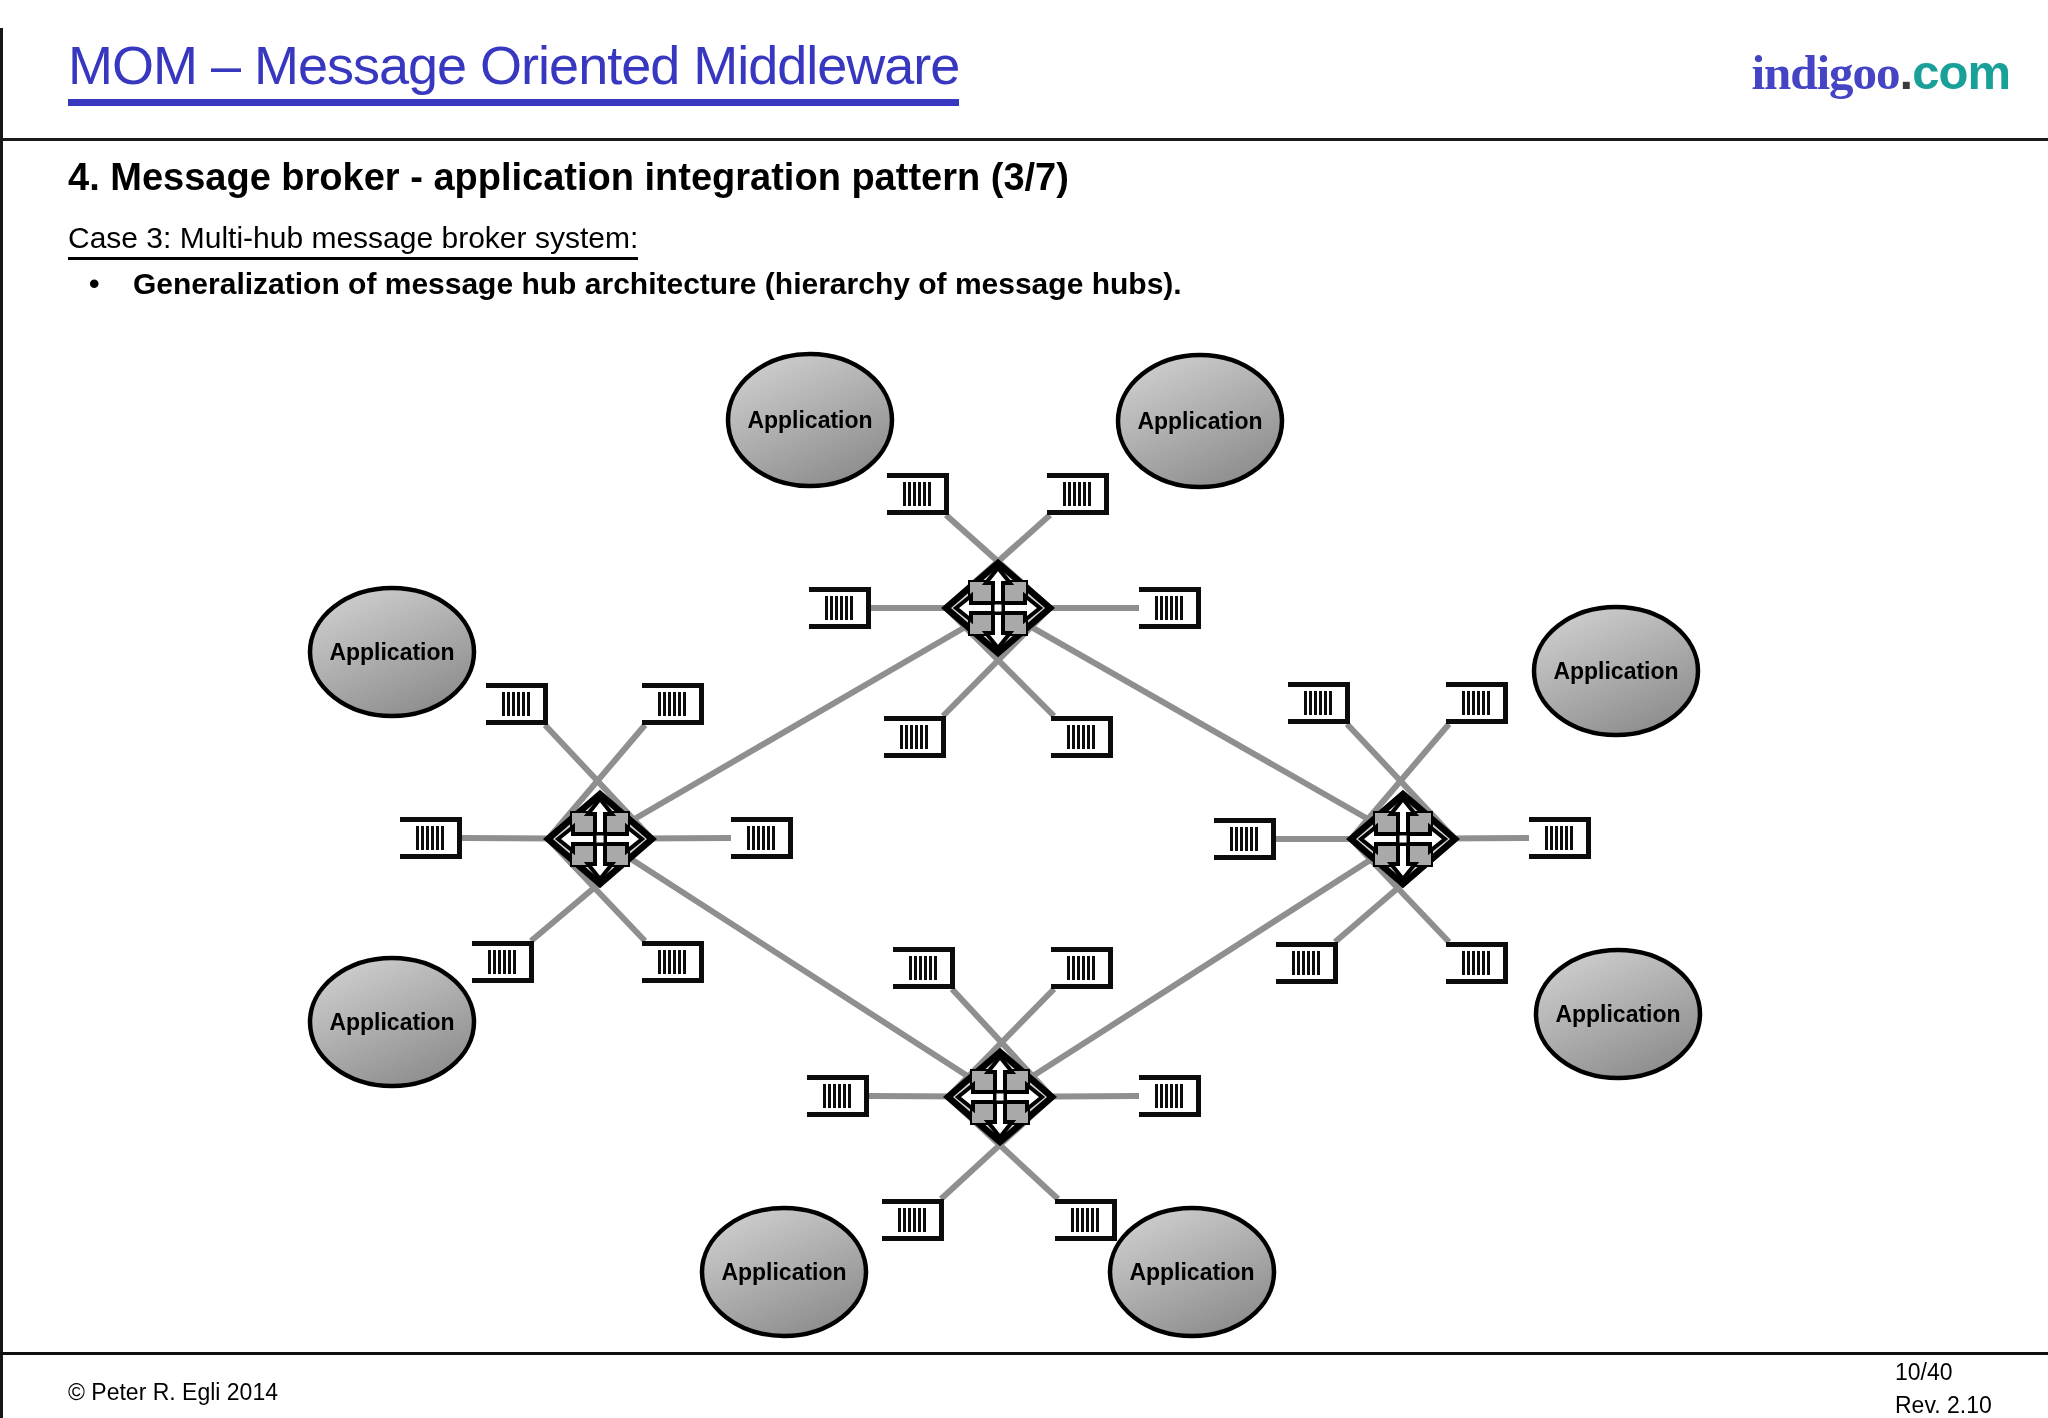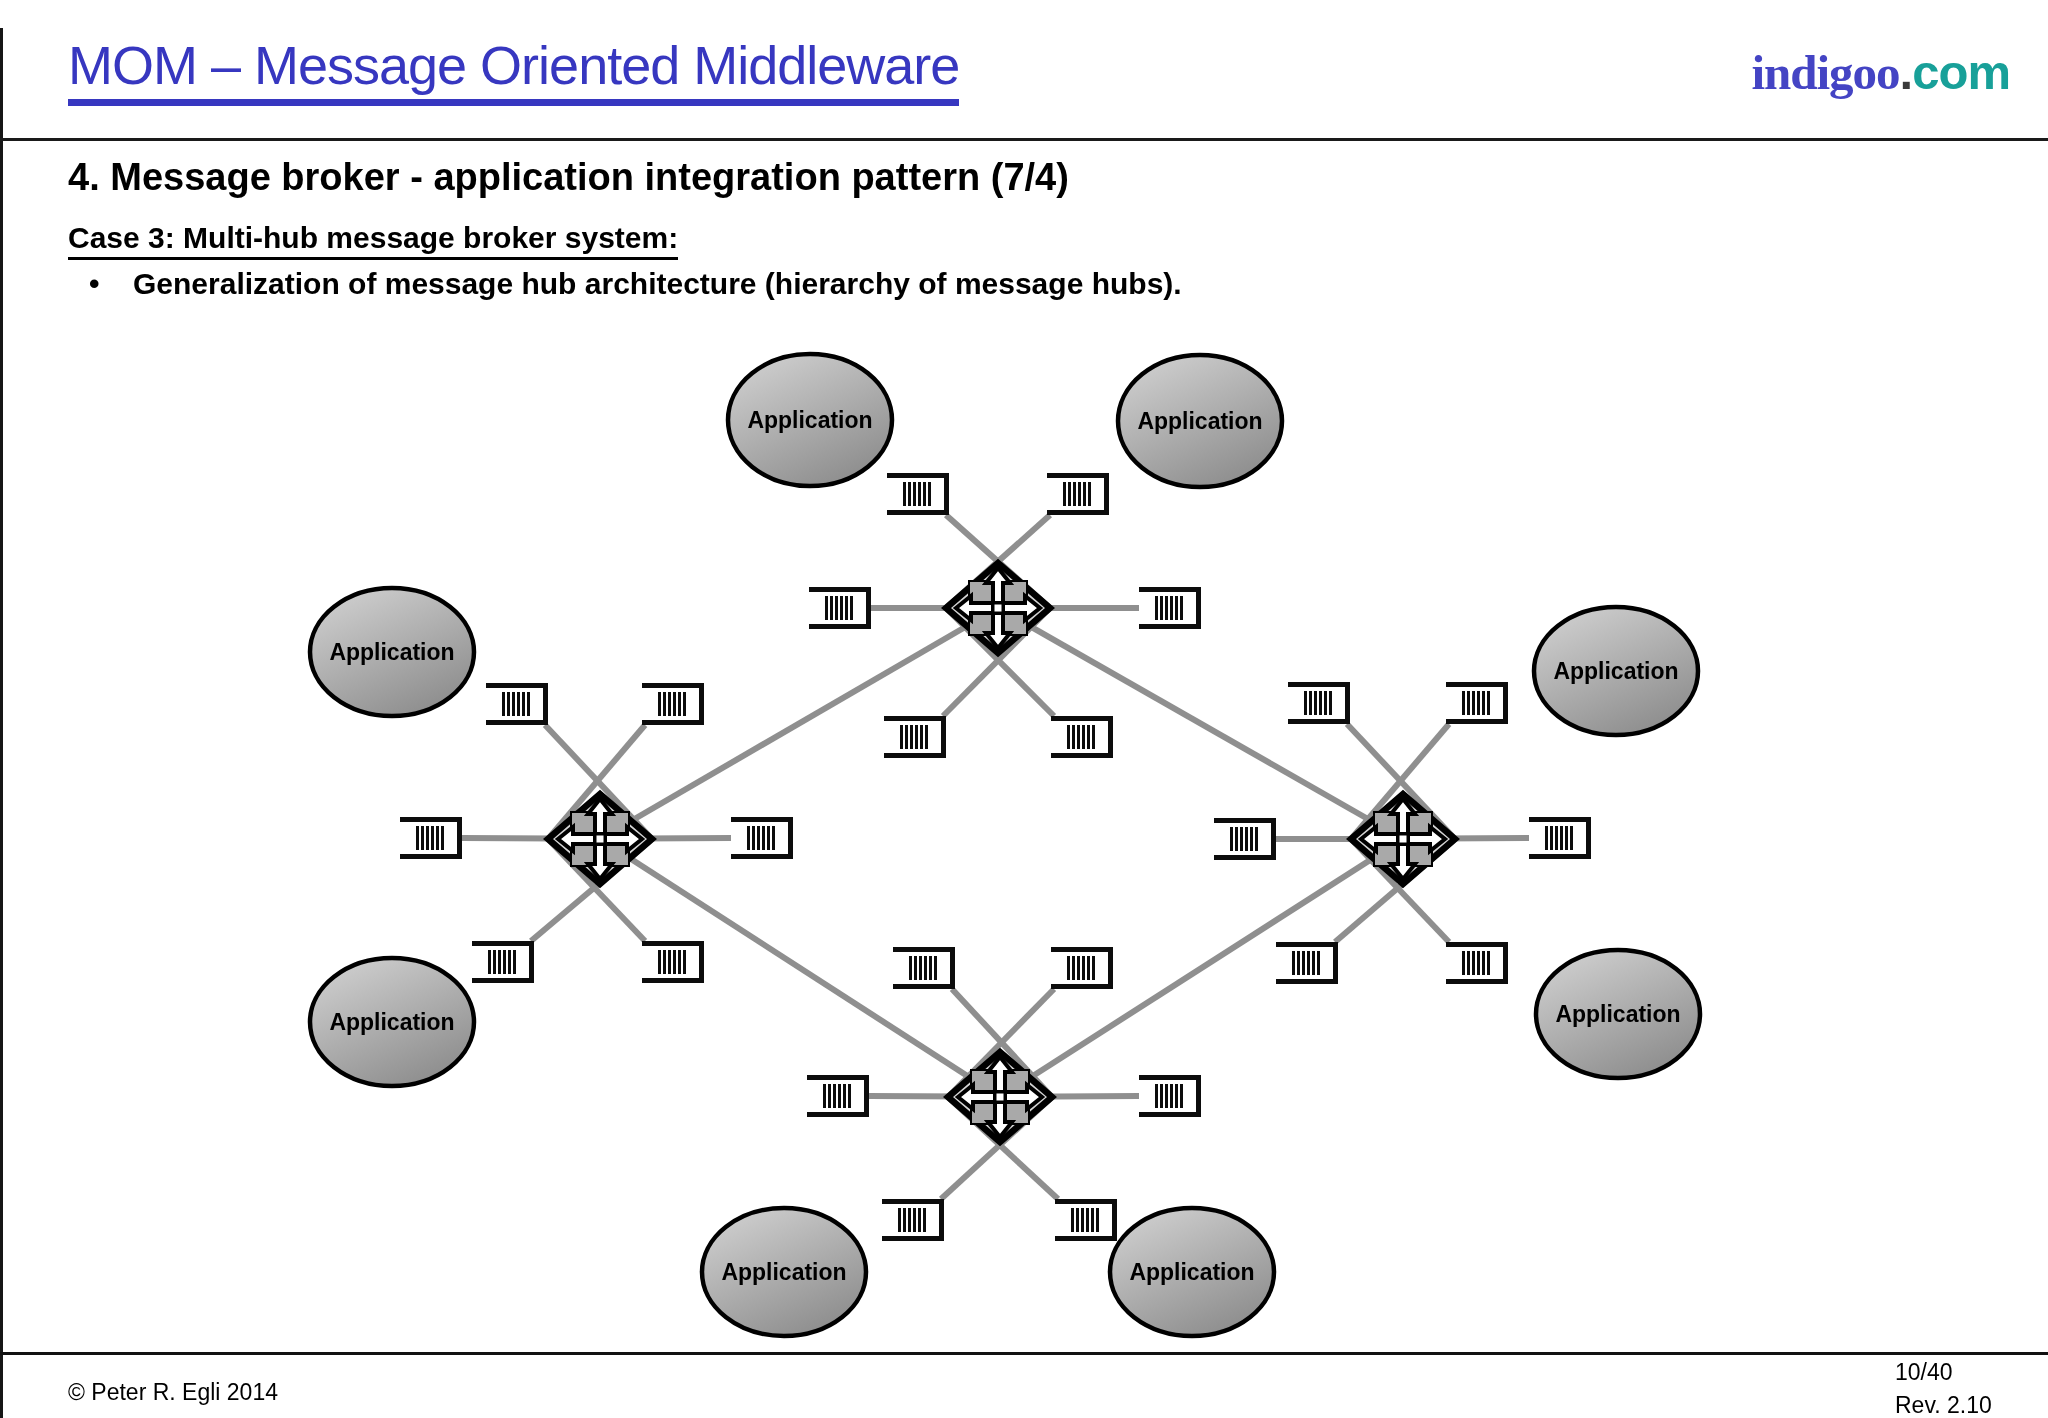--- a/index.html
+++ b/index.html
@@ -28,21 +28,21 @@
   .lg-dot  { color:#3a3a3a; }
   .lg-teal { color:#18a099; }
   #header-rule { left:0; top:138px; width:2048px; height:3px; background:#1a1a1a; }
 
   
   #heading {
     left:68px; top:156px; margin:0; font-size:38px; font-weight:bold; color:#000;
     white-space:nowrap;
   }
   #case-line {
-    left:68px; top:221px; font-size:30px; font-weight:bold; color:#000;
+    left:68px; top:221px; font-size:30px; font-weight:normal; color:#000;
     display:inline-block; border-bottom:3px solid #000; padding-bottom:2px;
     white-space:nowrap;
   }
   #bullet-row { left:89px; top:267px; font-size:30px; font-weight:bold; color:#000; white-space:nowrap; }
   #bullet-row .marker { display:inline-block; width:44px; }
 
   
   #footer-rule { left:0; top:1352px; width:2048px; height:3px; background:#111; }
   #copyright { left:68px; top:1379px; font-size:23px; color:#000;text-align:center; }
   #page-info { left:1895px; top:1356px; font-size:23px; color:#000; line-height:33px; }
@@ -57,21 +57,21 @@
 <body>
 
 <div id="page">
 
   <div id="left-edge" class="abs"></div>
 
   <h1 id="page-title" class="abs">MOM – Message Oriented Middleware</h1>
   <div id="logo" class="abs"><span class="lg-blue">indigoo</span><span class="lg-dot">.</span><span class="lg-teal">com</span></div>
   <div id="header-rule" class="abs"></div>
 
-  <h2 id="heading" class="abs">4. Message broker - application integration pattern (7/4)</h2>
+  <h2 id="heading" class="abs">4. Message broker - application integration pattern (3/7)</h2>
   <div id="case-line" class="abs">Case 3: Multi-hub message broker system:</div>
   <div id="bullet-row" class="abs">
     <span class="marker">•</span><span>Generalization of message hub architecture (hierarchy of message hubs).</span>
   </div>
 
   <svg class="abs" style="left:0;top:0" width="2048" height="1418" viewBox="0 0 2048 1418">
     <defs>
       <linearGradient id="appGrad" x1="0.2" y1="0" x2="0.8" y2="1">
         <stop offset="0" stop-color="#cfcfcf"></stop>
         <stop offset="1" stop-color="#8a8a8a"></stop>

